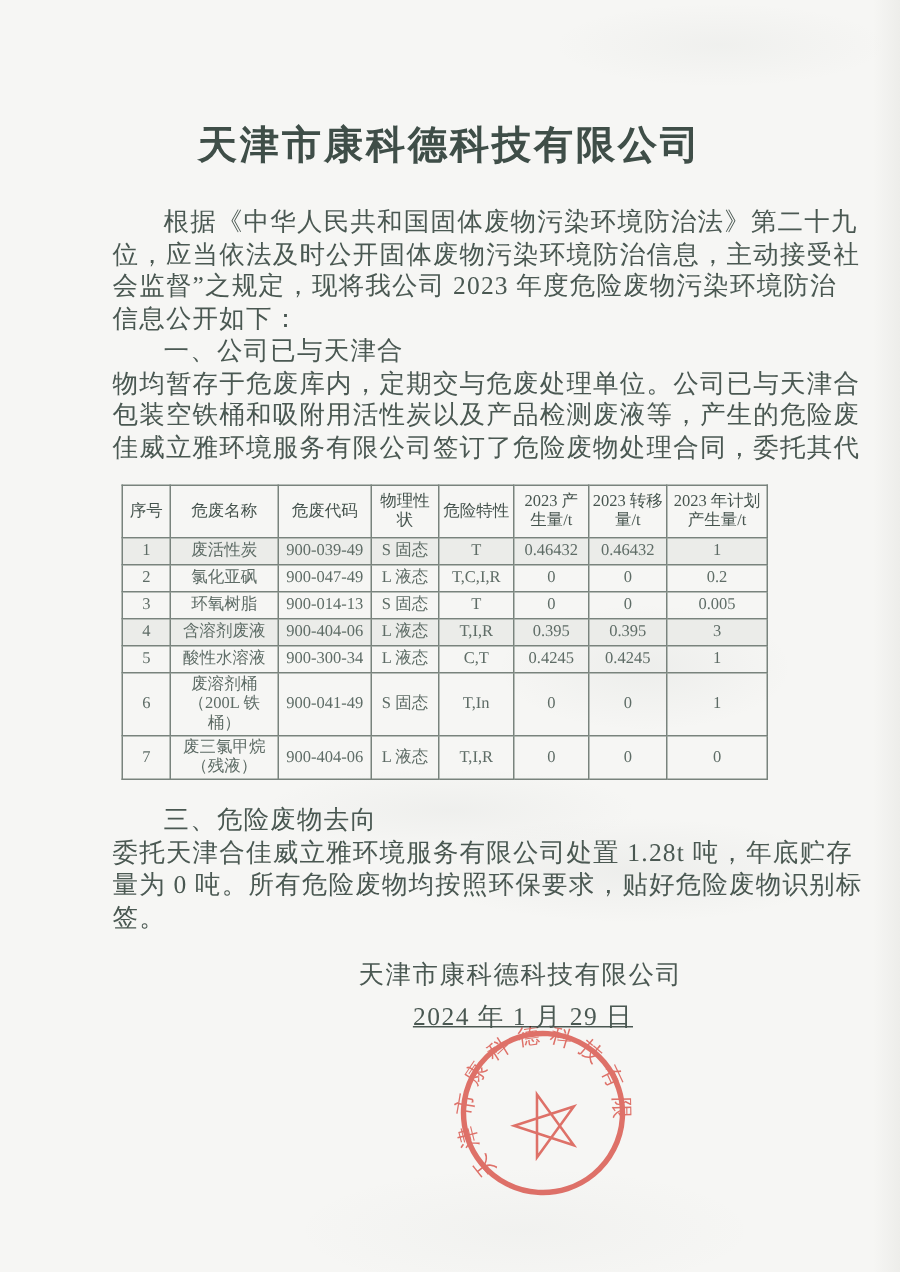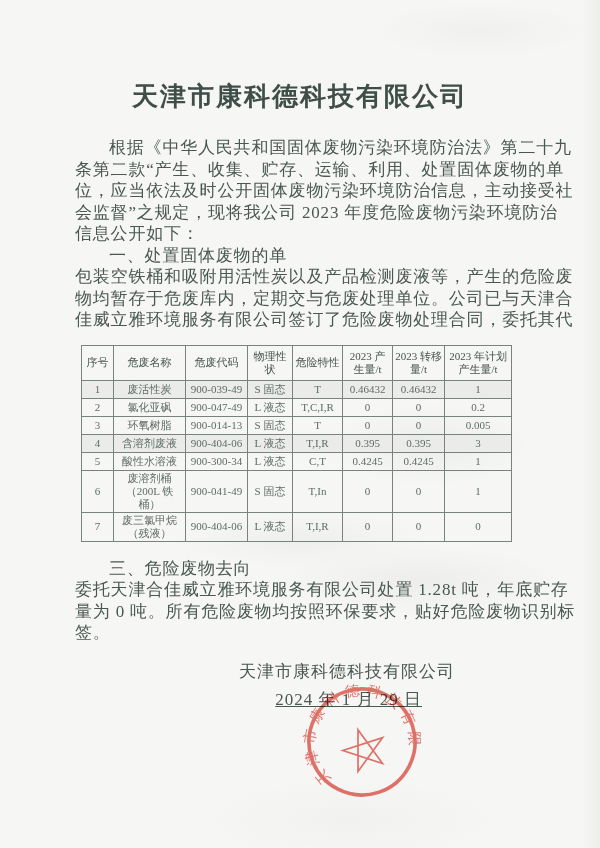--- a/index.html
+++ b/index.html
@@ -82,31 +82,30 @@
 
   <div class="content">
     <div class="title-block">
       <h1 class="title">天津市康科德科技有限公司</h1>
     </div>
 
     <div class="gap-title"></div>
 
     <div class="para">
       <div class="line indent">根据《中华人民共和国固体废物污染环境防治法》第二十九</div>
-      <div class="line">条第二款“产生、收集、贮存、运输、利用、处置固体废物的单</div>
       <div class="line">位，应当依法及时公开固体废物污染环境防治信息，主动接受社</div>
       <div class="line">会监督”之规定，现将我公司 2023 年度危险废物污染环境防治</div>
       <div class="line">信息公开如下：</div>
     </div>
 
-    <div class="line indent">一、处置固体废物的单</div>
+    <div class="line indent">一、公司已与天津合</div>
 
     <div class="para">
+      <div class="line">物均暂存于危废库内，定期交与危废处理单位。公司已与天津合</div>
       <div class="line">包装空铁桶和吸附用活性炭以及产品检测废液等，产生的危险废</div>
-      <div class="line">物均暂存于危废库内，定期交与危废处理单位。公司已与天津合</div>
       <div class="line">佳威立雅环境服务有限公司签订了危险废物处理合同，委托其代</div>
     </div>
 
 
     <div class="gap-table"></div>
 
     <table class="hw">
       <colgroup>
         <col style="width:32px">
           <col style="width:72px">

